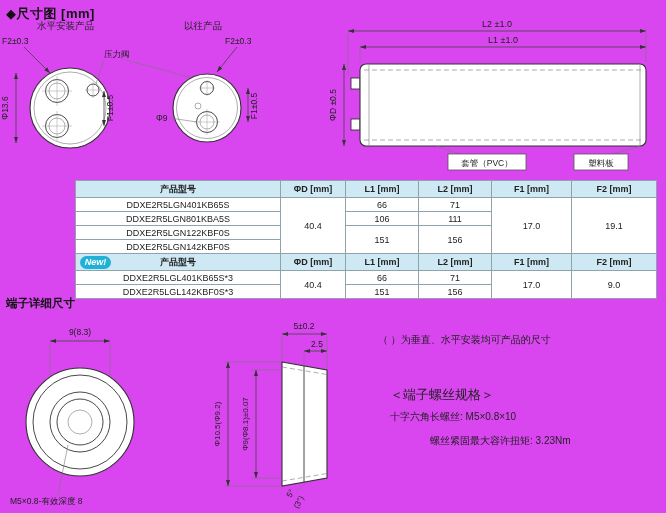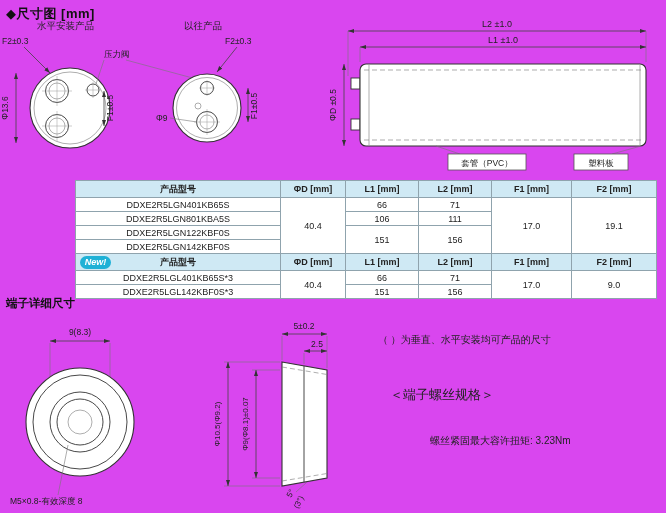--- a/index.html
+++ b/index.html
@@ -285,15 +285,16 @@
     <text x="52" y="104" transform="rotate(-90 52 104)" text-anchor="middle" font-size="8">Φ9(Φ8.1)±0.07</text>
     <g>
       <line x1="100" y1="172" x2="111" y2="162" class="thin"></line>
     </g>
     <text x="95" y="178" transform="rotate(-62 95 178)" font-size="8">5°</text>
     <text x="102" y="189" transform="rotate(-62 102 189)" font-size="8">(3°)</text>
   </svg>
 
   <div class="abs note" style="left:378px; top:333px;">（ ）为垂直、水平安装均可产品的尺寸</div>
   <div class="abs note-title" style="left:390px; top:386px;">＜端子螺丝规格＞</div>
+  <div class="abs note" style="left:390px; top:410px;">十字六角长螺丝: M5×0.8×10</div>
   <div class="abs note" style="left:390px; top:434px;margin-left:40px;">螺丝紧固最大容许扭矩: 3.23Nm</div>
 
 </div>
 
 </body></html>

